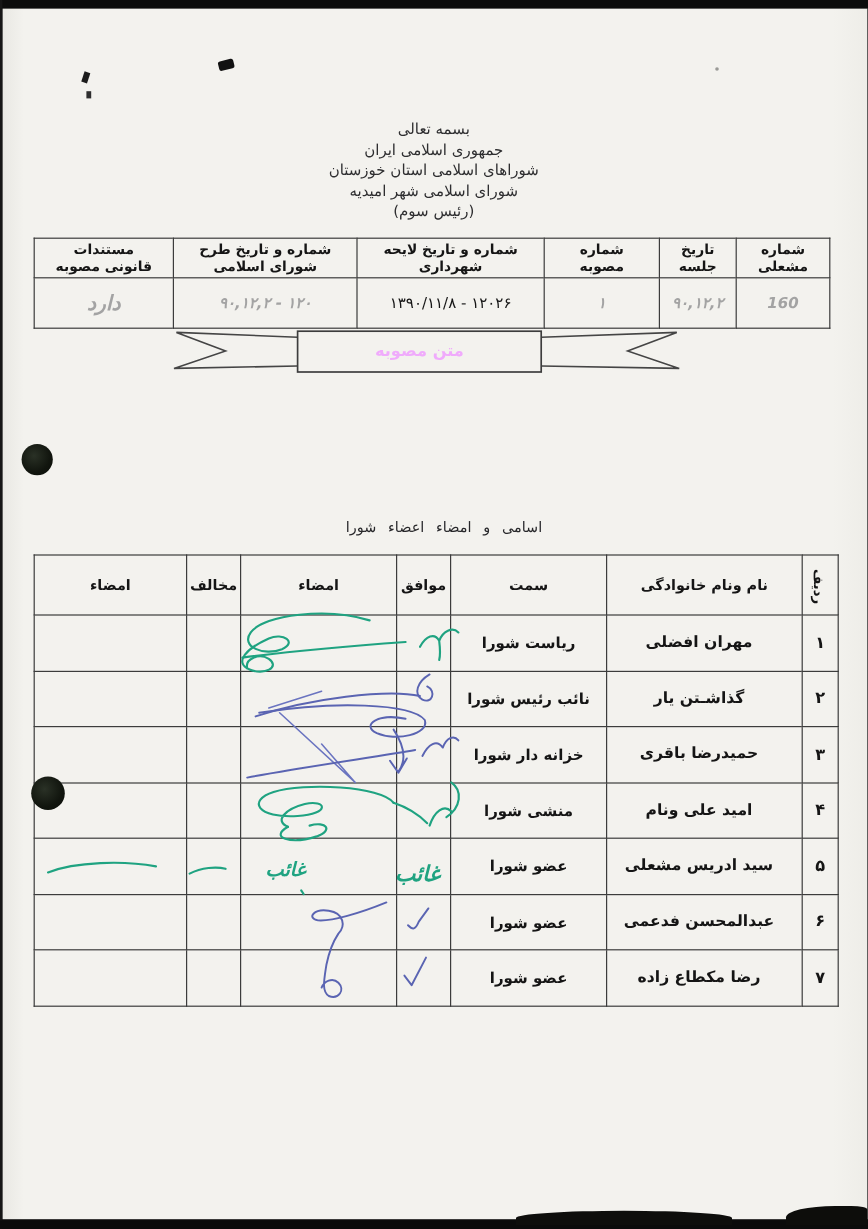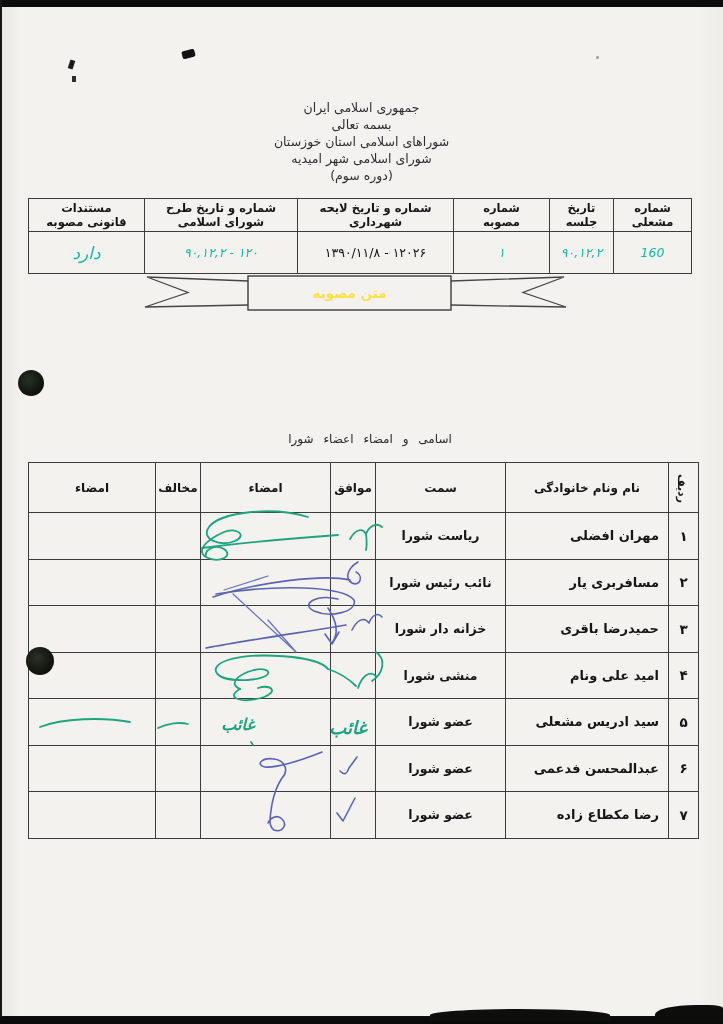--- a/index.html
+++ b/index.html
@@ -26,43 +26,43 @@
 
   .doc-header { position:absolute; left:0; top:99px; width:723px; text-align:center;
                 color:#2e2e30; font-size:12.5px; line-height:17px; }
 
   table { border-collapse:collapse; table-layout:fixed; position:absolute; background:transparent; }
   td, th { border:1.4px solid #3c3c3c; color:#151515; overflow:hidden; }
 
   .info-table { left:28px; top:198px; width:663px; }
   .info-table th { height:28px; font-size:11.5px; font-weight:bold; padding:2px 14px; }
   .info-table td { height:42px; text-align:center; font-size:12.5px; }
-  .hand  { color:#14b8a6; font-style:italic; font-size:15px; }
+  .hand  { color:#a3a3a3; font-style:italic; font-size:15px;font-weight:bold; }
   .ltrv  { direction:ltr; }
   .print-val { font-weight:normal; font-size:12px; }
 
   .ribbon { position:absolute; left:143px; top:275px; width:425px; height:37px; }
   .ribbon svg { position:absolute; inset:0; }
   .ribbon .label { position:absolute; left:105px; top:0; width:203px; height:35px;
                    display:flex; align-items:center; justify-content:center;
-                   font-size:13.5px; font-weight:bold; color:#fde047; }
+                   font-size:13.5px; font-weight:bold; color:#f0abfc; }
 
   .body-box { position:absolute; left:30px; top:329px; width:670px; height:73px;
               border:1.3px solid #4a4a4a; padding:6px 12px 0 10px; }
   .body-box p { font-size:13px; font-weight:bold; color:#141414; line-height:27px;
                 text-align:justify; direction:rtl; }
 
   .sig-title { position:absolute; left:0; top:432px; width:740px; text-align:center;
                font-size:12px; color:#27272a; letter-spacing:2.5px; word-spacing:6px; }
 
   .sig-table { left:28px; top:462px; width:670px; }
   .sig-table th { height:50px; font-size:12px; font-weight:bold; padding:0 2px; }
   .sig-table td { height:46.5px; text-align:center; }
   .sig-table .no   { font-size:13.5px; font-weight:bold; }
-  .sig-table .name { font-size:13px;  font-weight:bold; text-align:right; padding-right:9px; }
+  .sig-table .name { font-size:13px;  font-weight:bold; padding-right:9px; }
   .sig-table .pos  { font-size:12.5px; font-weight:bold; }
   .vert { display:inline-block; transform:rotate(90deg); font-size:11px; letter-spacing:1px; }
 
   .sig-overlay { position:absolute; left:28px; top:462px; width:670px; height:378px; pointer-events:none; }
   .sig-overlay path { fill:none; stroke-linecap:round; stroke-linejoin:round; }
   .pen-g { stroke:#1fa381; stroke-width:1.8; }
   .pen-b { stroke:#5a64b2; stroke-width:1.6; }
   .pen-b2{ stroke:#6a74c0; stroke-width:1.3; }
   .absent-txt { fill:#1fa381; font-style:italic; font-weight:bold; font-family:"DejaVu Sans",sans-serif; }
 </style>
@@ -75,25 +75,25 @@
   <div class="edge-left"></div>
   <div class="edge-bottom"></div>
   <div class="blob-b1"></div>
   <div class="blob-b2"></div>
   <div class="mark m1"></div>
   <div class="mark m2"></div>
   <div class="mark m3"></div>
   <div class="mark m4"></div>
 
   <div class="doc-header">
+    <div>بسمه تعالی</div>
     <div>جمهوری اسلامی ایران</div>
-    <div>بسمه تعالی</div>
     <div>شوراهای اسلامی استان خوزستان</div>
     <div>شورای اسلامی شهر امیدیه</div>
-    <div>(دوره سوم)</div>
+    <div>(رئیس سوم)</div>
   </div>
 
   <table class="info-table" dir="rtl">
     <colgroup>
       <col style="width:78px">
         <col style="width:64px">
         <col style="width:96px">
       <col style="width:156px">
         <col style="width:153px">
         <col style="width:116px">
@@ -154,21 +154,21 @@
       <td class="no">۱</td>
       <td class="name">مهران افضلی</td>
       <td class="pos">ریاست شورا</td>
       <td></td>
           <td></td>
       <td></td>
           <td></td>
     </tr>
     <tr>
       <td class="no">۲</td>
-      <td class="name">مسافربری یار</td>
+      <td class="name">گذاشـتن یار</td>
       <td class="pos">نائب رئیس شورا</td>
       <td></td>
           <td></td>
       <td></td>
           <td></td>
     </tr>
     <tr>
       <td class="no">۳</td>
       <td class="name">حمیدرضا باقری</td>
       <td class="pos">خزانه دار شورا</td>

